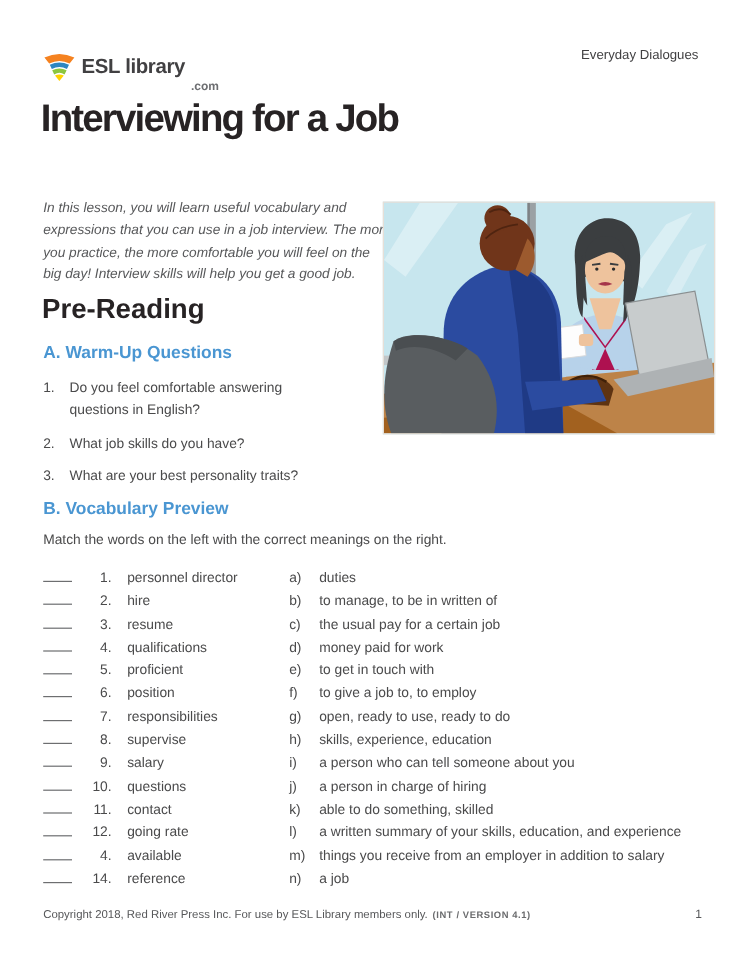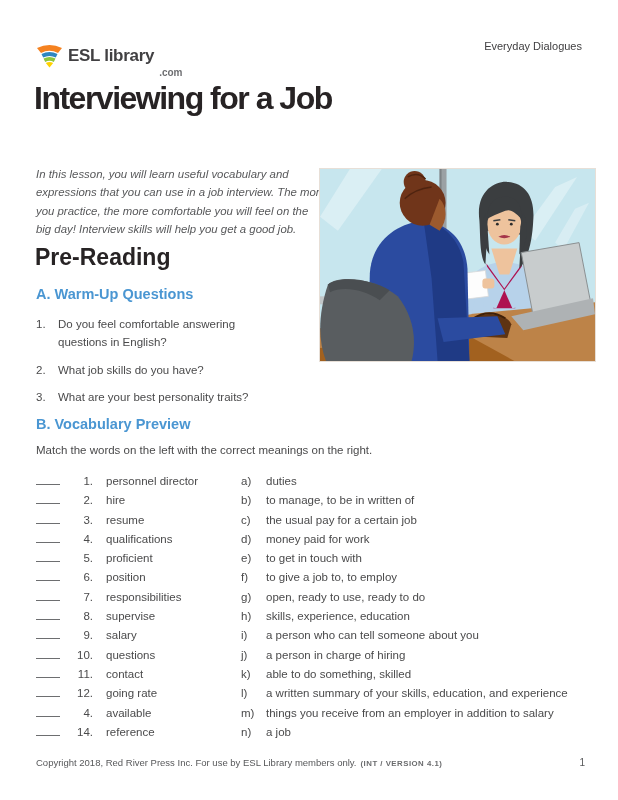--- a/index.html
+++ b/index.html
@@ -34,21 +34,21 @@
   .instructions{position:absolute;left:36px;top:444px;margin:0;font-size:11.5px;color:#4a4a4b;}
   
   .vocab-rows{position:absolute;left:36px;top:471px;right:30px;}
   .vocab-row{display:flex;align-items:baseline;height:19.3px;font-size:11.5px;color:#4a4a4b;}
   .blank{flex:0 0 24px;height:13px;border-bottom:1.3px solid #6d6e70;}
   .v-num{flex:0 0 24px;text-align:right;margin-left:9px;}
   .v-word{flex:0 0 135px;margin-left:13px;}
   .v-letter{flex:0 0 25px;}
   .v-def{flex:1;}
   
-  .footer{position:absolute;left:36px;right:33px;top:757px;display:flex;align-items:flex-end;
+  .footer{position:absolute;left:36px;right:33px;top:757px;display:flex;align-items:center;
     font-size:9.5px;color:#57585a;}
   .version{font-size:7.8px;letter-spacing:0.5px;margin-left:4px;font-weight:bold;color:#6a6b6d;}
   .page-num{margin-left:auto;font-size:10px;color:#57585a;}
 </style>
 </head>
 <body>
 
 <div class="page">
 
   <div class="logo">

